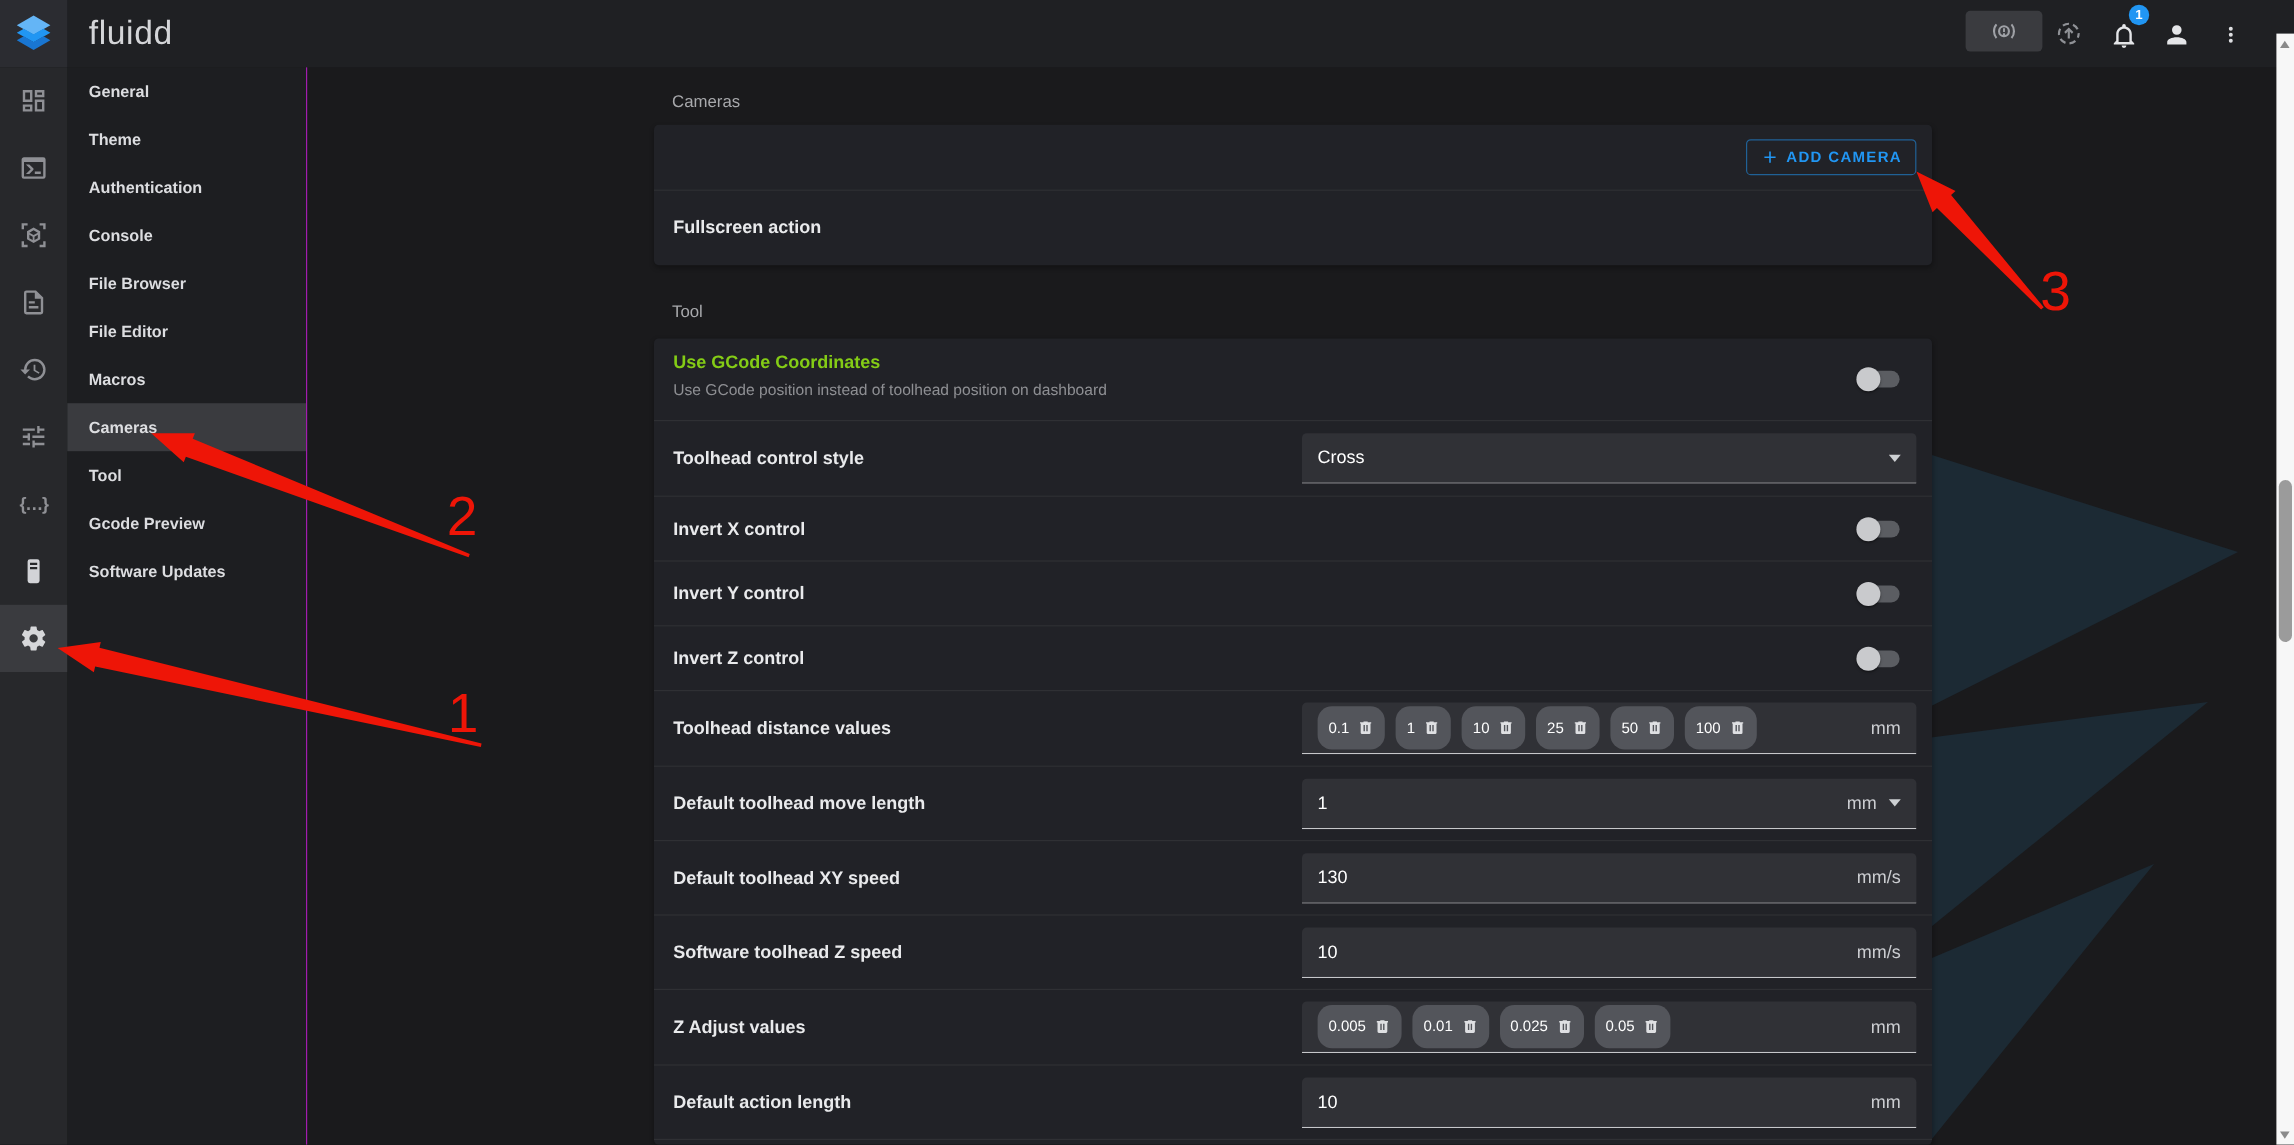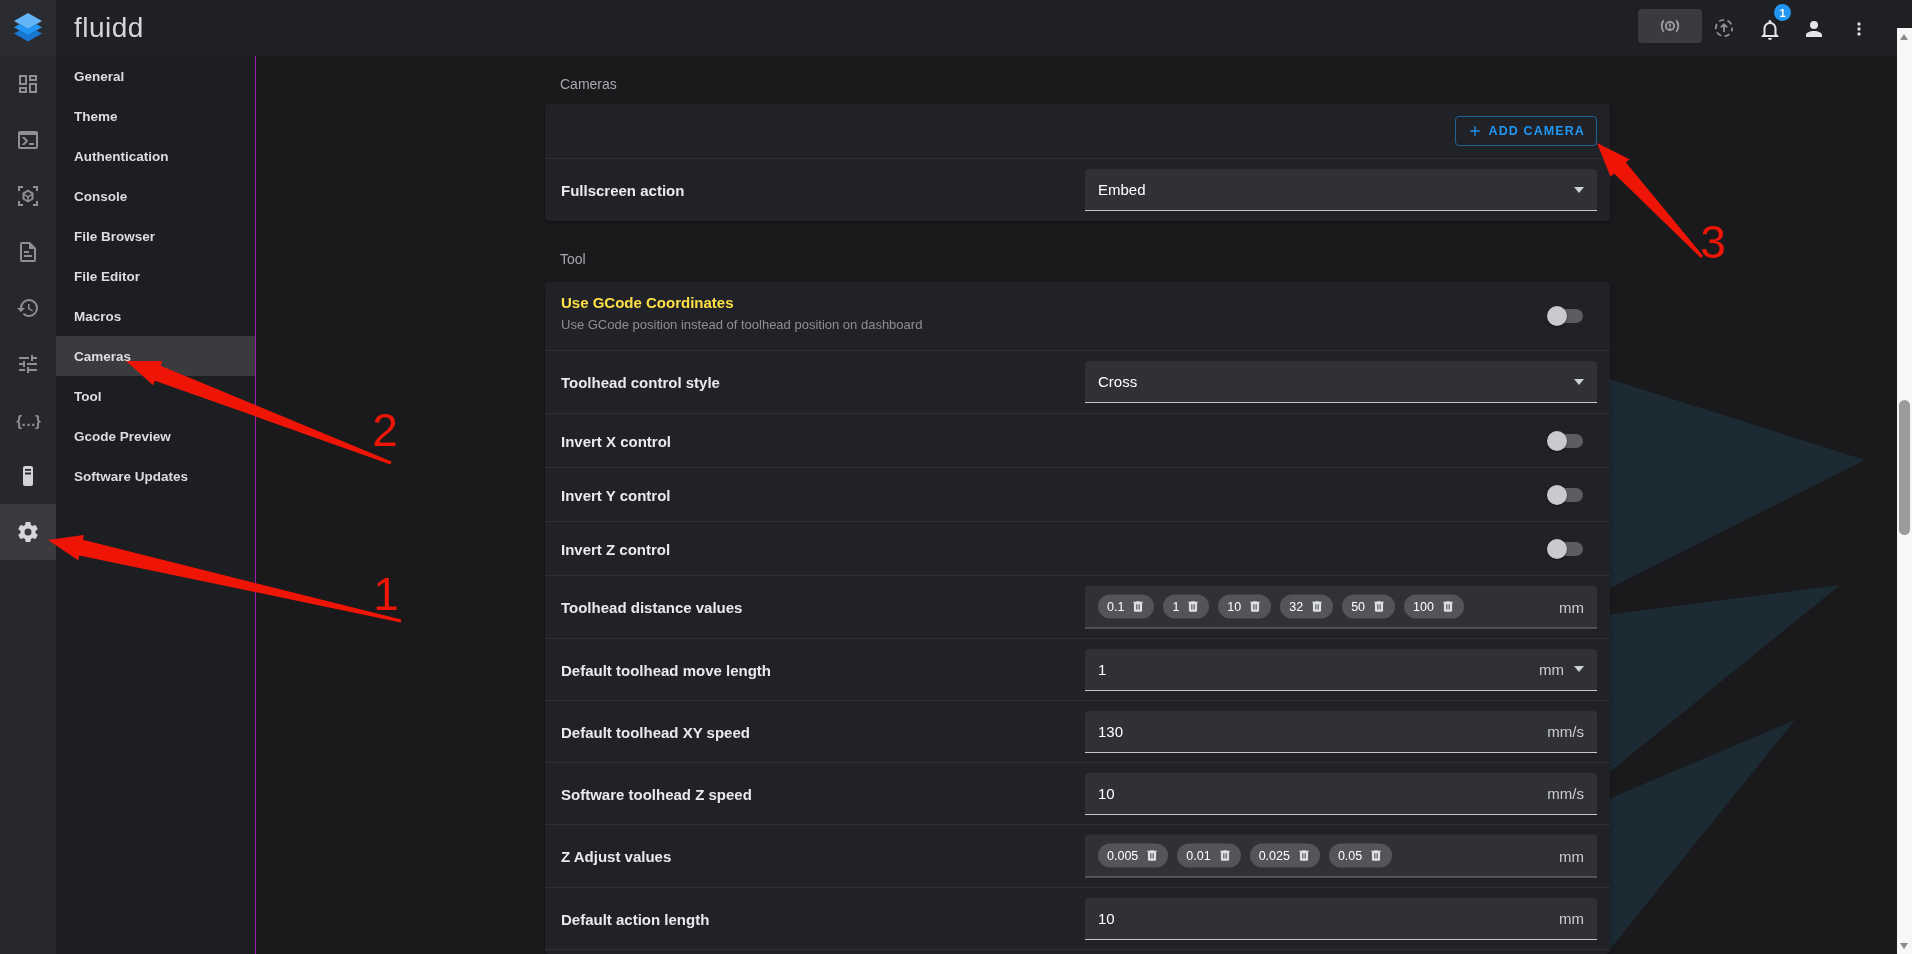--- a/index.html
+++ b/index.html
@@ -39,31 +39,31 @@
   #cameras-title{top:76px}
   #tool-title{top:251px}
   .card{position:absolute;left:545px;width:1065px;background:#212227;border-radius:4px;z-index:2;overflow:hidden;
     box-shadow:0 2px 4px rgba(0,0,0,.3)}
   #card-cameras{top:104px}
   #card-tool{top:282px;height:672px}
   .row{position:relative}
   .row + .row{border-top:1px solid #2f3034}
   .row-label{position:absolute;left:16px;top:50%;transform:translateY(-50%);color:#e9eaec;font-size:15px;font-weight:600}
   .row-label2{position:absolute;left:16px;top:12px}
-  .row-label2 .t{color:#fde047;font-size:15px;font-weight:600}
+  .row-label2 .t{color:#84cc16;font-size:15px;font-weight:600}
   .row-label2 .s{color:#8e8f93;font-size:13px;margin-top:6px;font-weight:400}
   .control{position:absolute;left:540px;right:13px;top:0;bottom:0}
   .fill{position:absolute;left:0;right:0;top:50%;height:42px;transform:translateY(-50%);
     background:#303136;border-radius:4px 4px 0 0;border-bottom:1px solid #c6c7ca;
     display:flex;align-items:center;padding:0 13px;box-sizing:border-box;cursor:pointer}
   .fill .val{color:#fff;font-size:15px}
   .suffix{margin-left:auto;display:flex;align-items:center;gap:10px;color:#cbcdd1;font-size:15px}
   .caret{width:0;height:0;border-left:5px solid transparent;border-right:5px solid transparent;border-top:6px solid #cdd0d3}
   .chips{display:flex;gap:9px;align-items:center}
-  .chip{height:24px;border-radius:12px;background:#53555b;display:inline-flex;align-items:center;padding:0 9px;cursor:pointer}
+  .chip{height:36px;border-radius:12px;background:#53555b;display:inline-flex;align-items:center;padding:0 9px;cursor:pointer}
   .chip .chip-txt{color:#fff;font-size:12.5px}
   .chip .chip-del{width:14px;height:14px;margin-left:7px;color:#dfe0e3;display:inline-flex;cursor:pointer}
   .chip .chip-del svg{width:14px;height:14px}
   .toggle{position:absolute;right:25px;top:50%;transform:translateY(-50%);width:38px;height:20px;cursor:pointer}
   .toggle .track{position:absolute;left:2px;top:3px;width:34px;height:14px;border-radius:7px;background:#5b5d62}
   .toggle .knob{position:absolute;left:0;top:0;width:20px;height:20px;border-radius:50%;background:#c9cacd;box-shadow:0 1px 2px rgba(0,0,0,.5)}
   .outlined-btn{position:absolute;right:13px;top:50%;transform:translateY(-50%);height:28px;
     display:inline-flex;align-items:center;gap:6px;padding:0 11px;border:1px solid rgba(33,150,243,.55);
     border-radius:4px;color:#2196f3;font-size:12.5px;font-weight:700;letter-spacing:1.1px;cursor:pointer;background:transparent}
   .outlined-btn svg{width:16px;height:16px}
@@ -243,28 +243,20 @@
         <span style="display:inline-flex;width:16px;height:16px">
           <svg viewBox="0 0 24 24">
             <path fill="currentColor" d="M11 5h2v6h6v2h-6v6h-2v-6H5v-2h6V5Z"></path>
           </svg>
         </span>
         <span>ADD CAMERA</span>
       </div>
     </div>
     <div class="row" style="height: 62px;">
       <div class="row-label">Fullscreen action</div>
-      <div class="control">
-        <div class="fill">
-          <span class="val">Embed</span>
-          <span class="suffix">
-            <span class="caret"></span>
-          </span>
-        </div>
-      </div>
     </div>
   </div>
 
 <div class="section-title" id="tool-title">Tool</div>
 <div class="card" id="card-tool">
     <div class="row" style="height: 68px;">
       <div class="row-label2">
         <div class="t">Use GCode Coordinates</div>
         <div class="s">Use GCode position instead of toolhead position on dashboard</div>
       </div>
@@ -328,21 +320,21 @@
             </span>
             <span class="chip">
               <span class="chip-txt">10</span>
               <span class="chip-del">
                 <svg viewBox="0 0 24 24">
                   <path fill="currentColor" d="M9 3v1H4v2h1v13a2 2 0 0 0 2 2h10a2 2 0 0 0 2-2V6h1V4h-5V3H9m0 5h2v9H9V8m4 0h2v9h-2V8Z"></path>
                 </svg>
               </span>
             </span>
             <span class="chip">
-              <span class="chip-txt">32</span>
+              <span class="chip-txt">25</span>
               <span class="chip-del">
                 <svg viewBox="0 0 24 24">
                   <path fill="currentColor" d="M9 3v1H4v2h1v13a2 2 0 0 0 2 2h10a2 2 0 0 0 2-2V6h1V4h-5V3H9m0 5h2v9H9V8m4 0h2v9h-2V8Z"></path>
                 </svg>
               </span>
             </span>
             <span class="chip">
               <span class="chip-txt">50</span>
               <span class="chip-del">
                 <svg viewBox="0 0 24 24">

